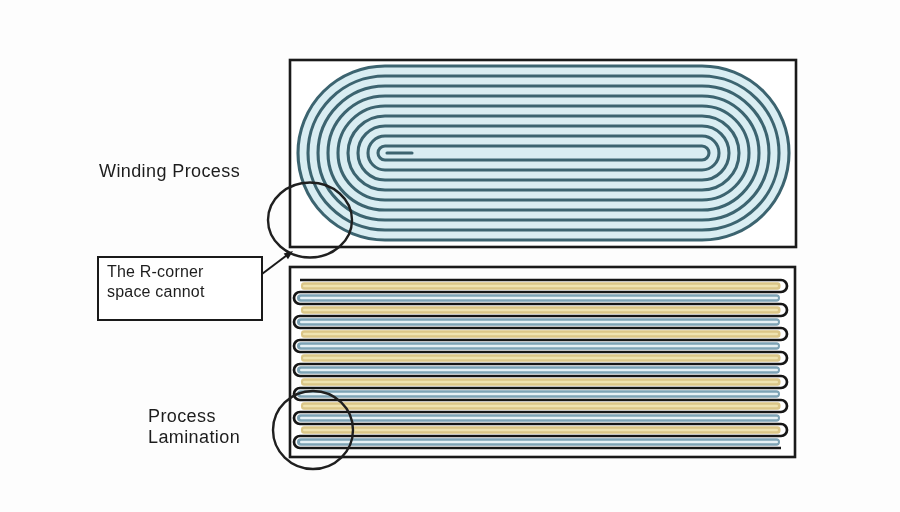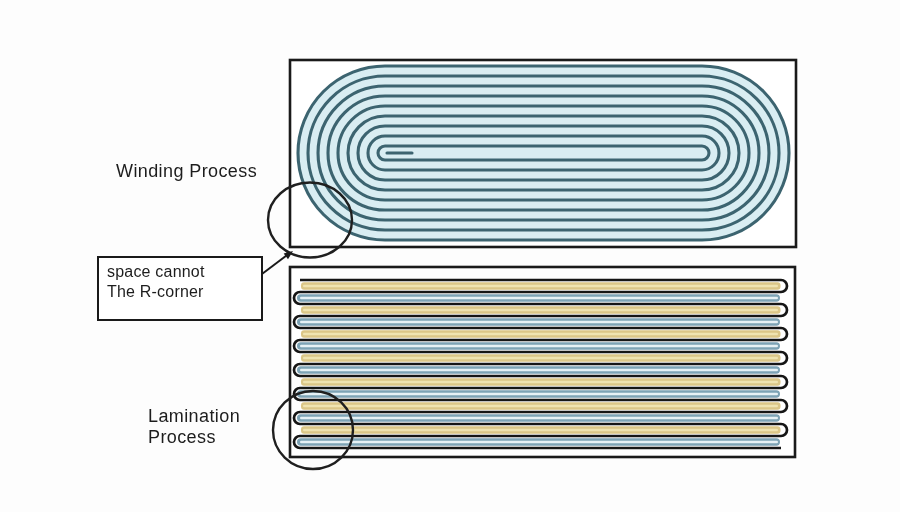--- a/index.html
+++ b/index.html
@@ -6,21 +6,21 @@
   body{font-family:"Liberation Sans", sans-serif; background:#ffffff;}
   .stage{
     position:relative; width:900px; height:512px; overflow:hidden;
     background:#fdfdfd;
   }
   .stage svg{position:absolute; left:0; top:0;}
   .label{
     position:absolute; color:#1d1d1d; font-size:18px; line-height:21px;
     font-weight:500; letter-spacing:0.4px; white-space:nowrap;
   }
-  .winding-label{left:116px; top:161px;}
+  .winding-label{left:99px; top:161px;}
   .lam-label{left:148px; top:406px;}
   .callout{
     position:absolute; left:97px; top:256px; width:150px; height:57px;
     border:2px solid #1a1a1a; background:#ffffff;
     padding:4px 4px 0 8px;
     color:#1d1d1d; font-size:16px; line-height:19.5px; font-weight:500;
     letter-spacing:0.2px; white-space:nowrap;
   }
 </style>
 </head>
@@ -79,22 +79,22 @@
       </g>
       <g>
         <line x1="258" y1="277" x2="286.5" y2="255.5" stroke="#1a1a1a" stroke-width="2"></line>
         <polygon points="293,251 288,259.3 283.7,253.6" fill="#1a1a1a"></polygon>
       </g>
     </svg>
 
   <div class="label winding-label">Winding Process</div>
 
   <div class="callout">
+    <div>The R-corner</div>
     <div>space cannot</div>
-    <div>The R-corner</div>
   </div>
 
   <div class="label lam-label">
+    <div>Process</div>
     <div>Lamination</div>
-    <div>Process</div>
   </div>
 
 </div>
 
 </body></html>

